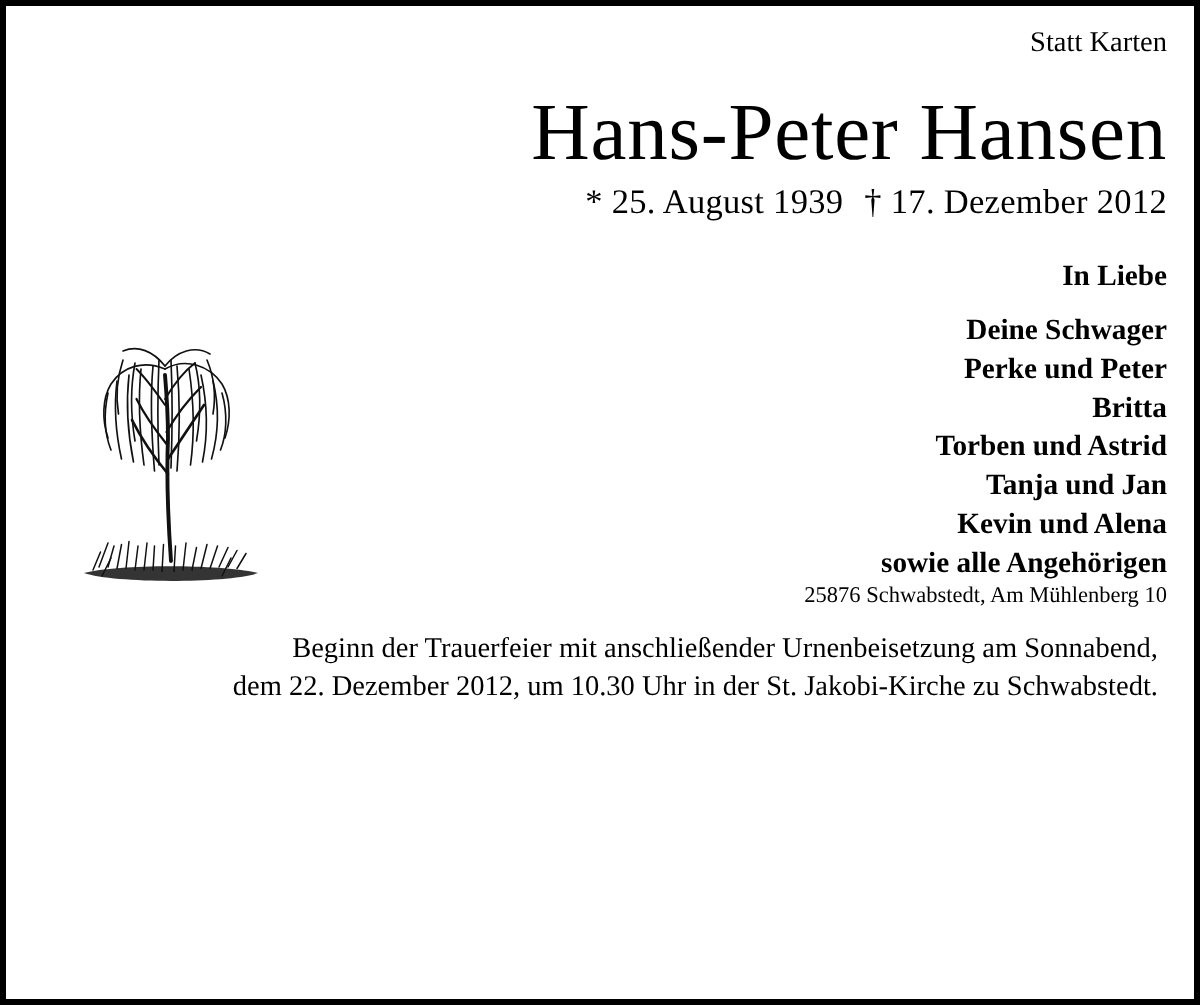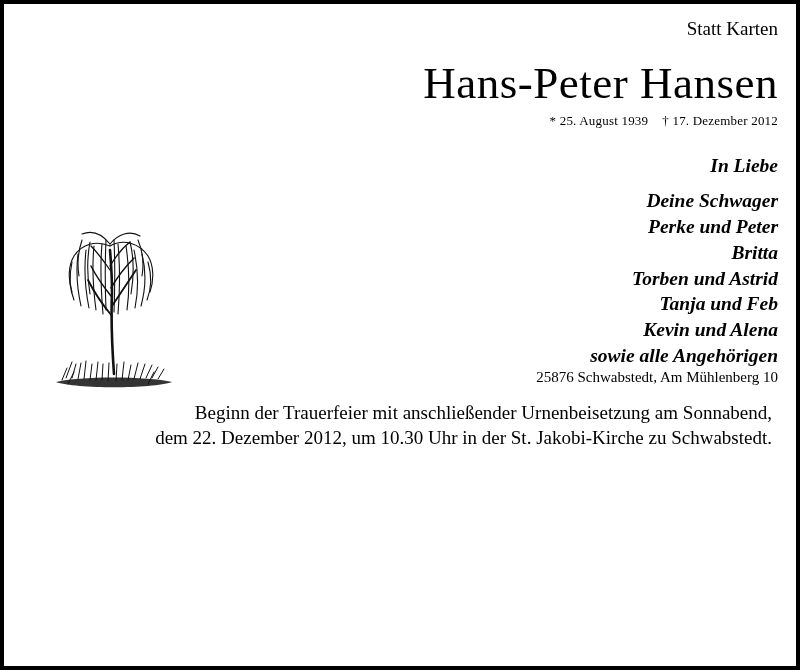--- a/index.html
+++ b/index.html
@@ -31,40 +31,39 @@
     font-size: 19px;
     margin-top: 8px;
     margin-bottom: 16px;
   }
   .intro {
     font-size: 20px;
     line-height: 1.45;
     margin: 0 10px 10px 10px;
   }
   .name {
-    font-size: 45px;
+    font-size: 54px;
     letter-spacing: 0.5px;
     margin: 18px 0 4px 0;
     line-height: 1.1;
   }
   .dates {
-    font-size: 13px;
+    font-size: 23px;
     margin-bottom: 6px;
     letter-spacing: 0.2px;
   }
   .dates .sep {
     display: inline-block;
     width: 14px;
   }
   .family {
     font-weight: bold;
     font-size: 19.5px;
     line-height: 1.42;
     margin-top: 24px;
-    font-style: italic;
   }
   .family .in-liebe {
     margin-bottom: 10px;
   }
   .address {
     font-size: 15px;
     margin-bottom: 12px;
   }
   .details {
     font-size: 19px;
@@ -92,21 +91,21 @@
   <div class="dates">
     <span>* 25. August 1939</span><span class="sep"></span><span>† 17. Dezember 2012</span>
   </div>
 
   <div class="family">
     <div class="in-liebe line">In Liebe</div>
     <div class="line">Deine Schwager</div>
     <div class="line">Perke und Peter</div>
     <div class="line">Britta</div>
     <div class="line">Torben und Astrid</div>
-    <div class="line">Tanja und Feb</div>
+    <div class="line">Tanja und Jan</div>
     <div class="line">Kevin und Alena</div>
     <div class="line">sowie alle Angehörigen</div>
   </div>
 
   <div class="address line">25876 Schwabstedt, Am Mühlenberg 10</div>
 
   <div class="details">
     <div class="line">Beginn der Trauerfeier mit anschließender Urnenbeisetzung am Sonnabend,</div>
     <div class="line">dem 22. Dezember 2012, um 10.30 Uhr in der St. Jakobi-Kirche zu Schwabstedt.</div>
   </div>

